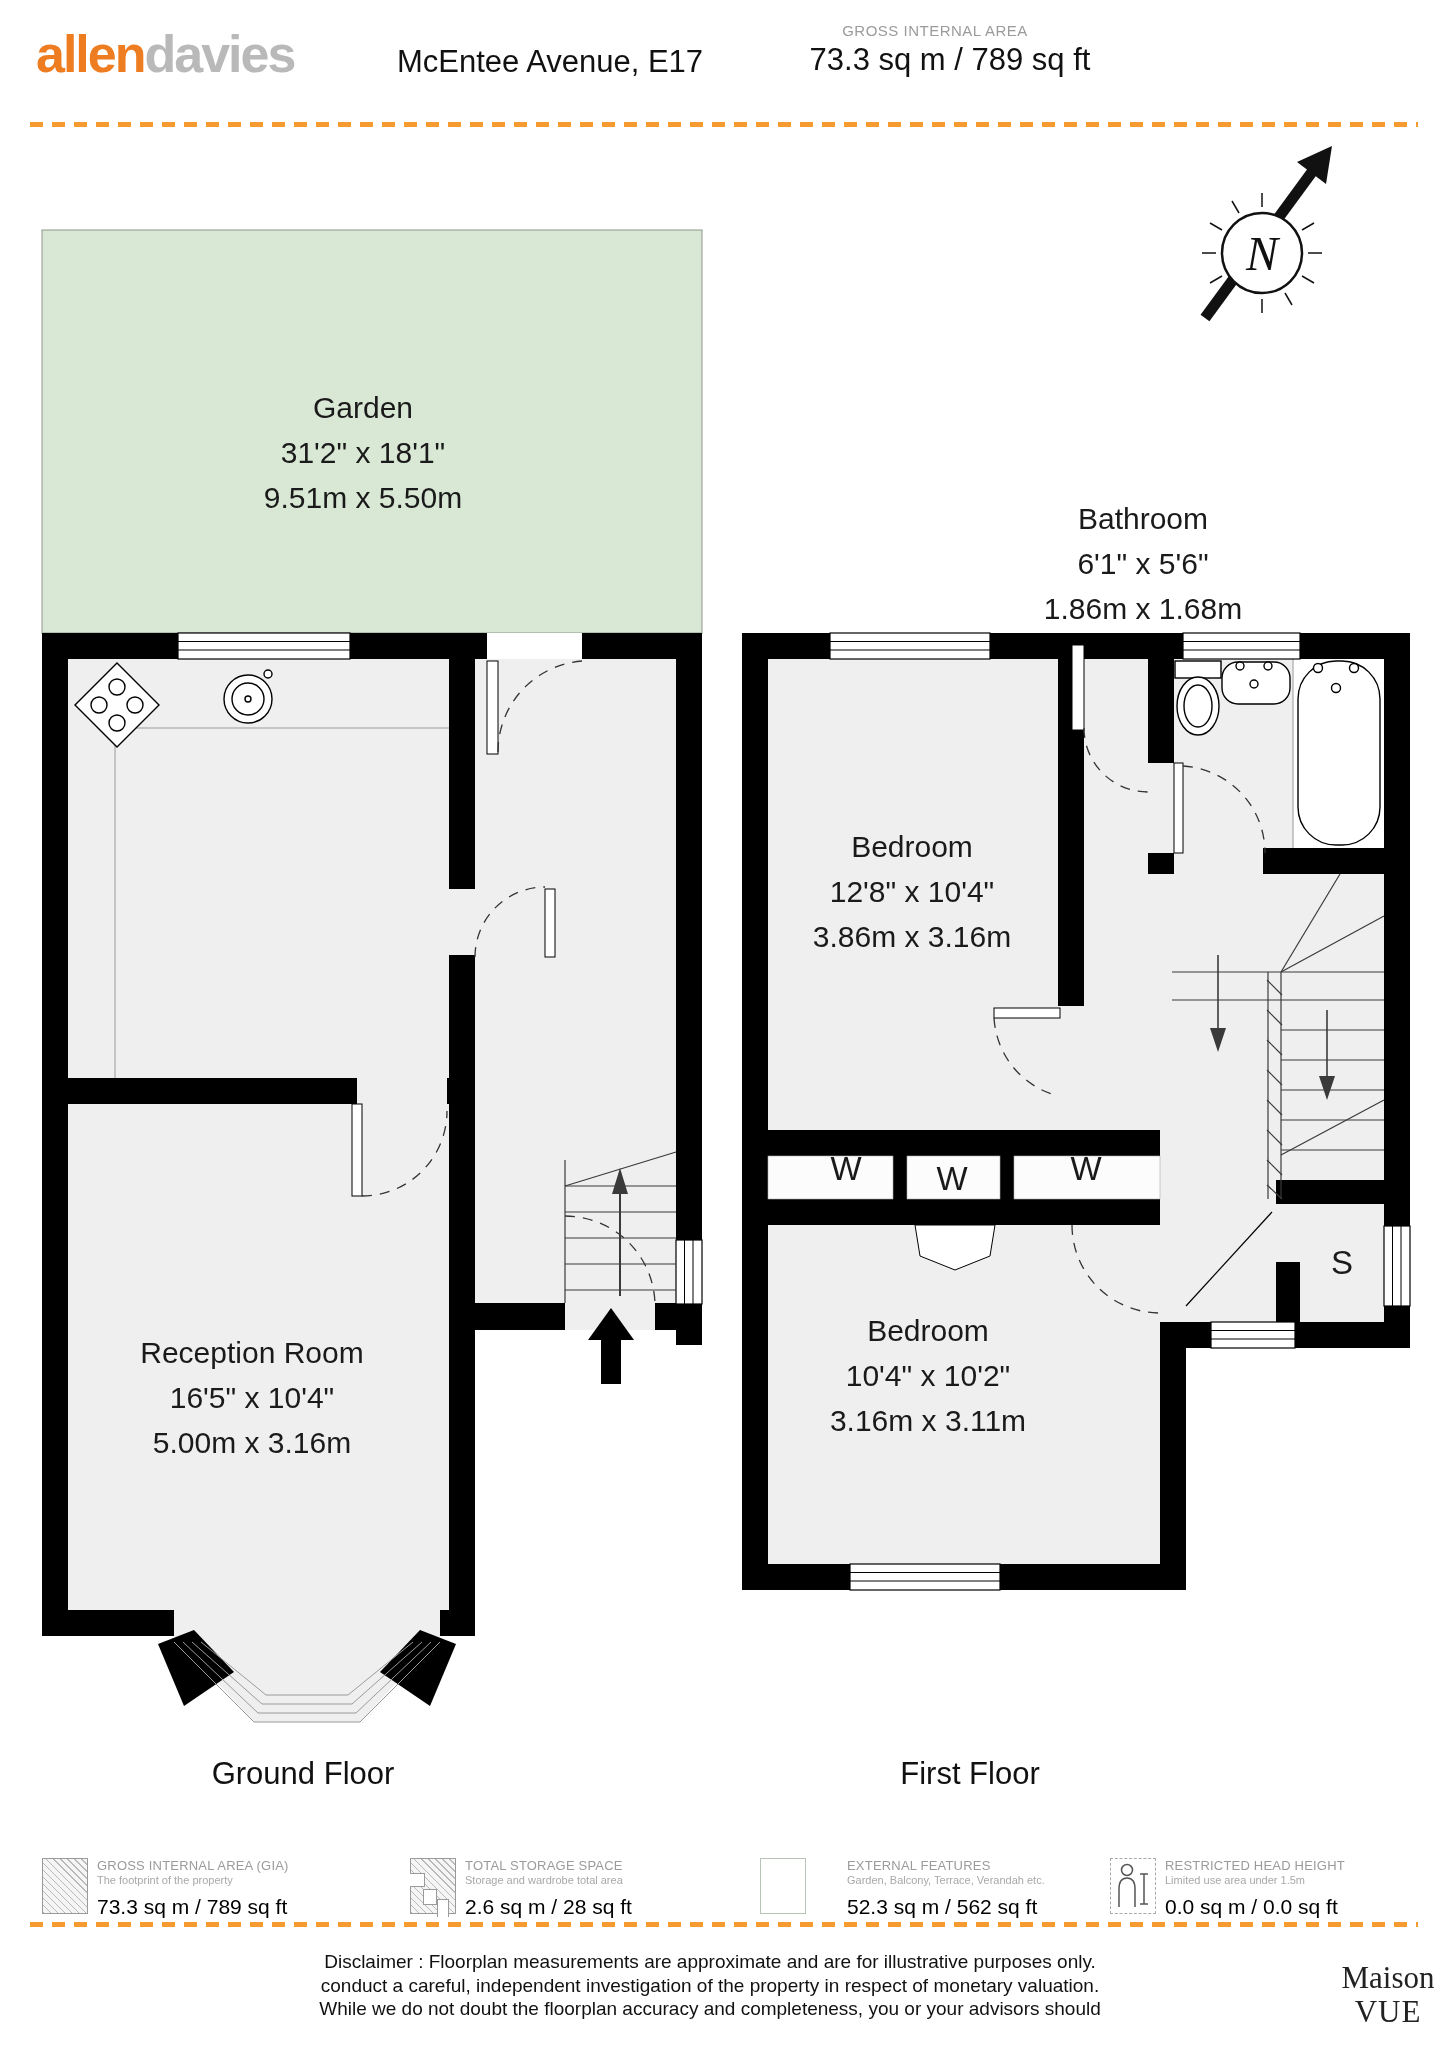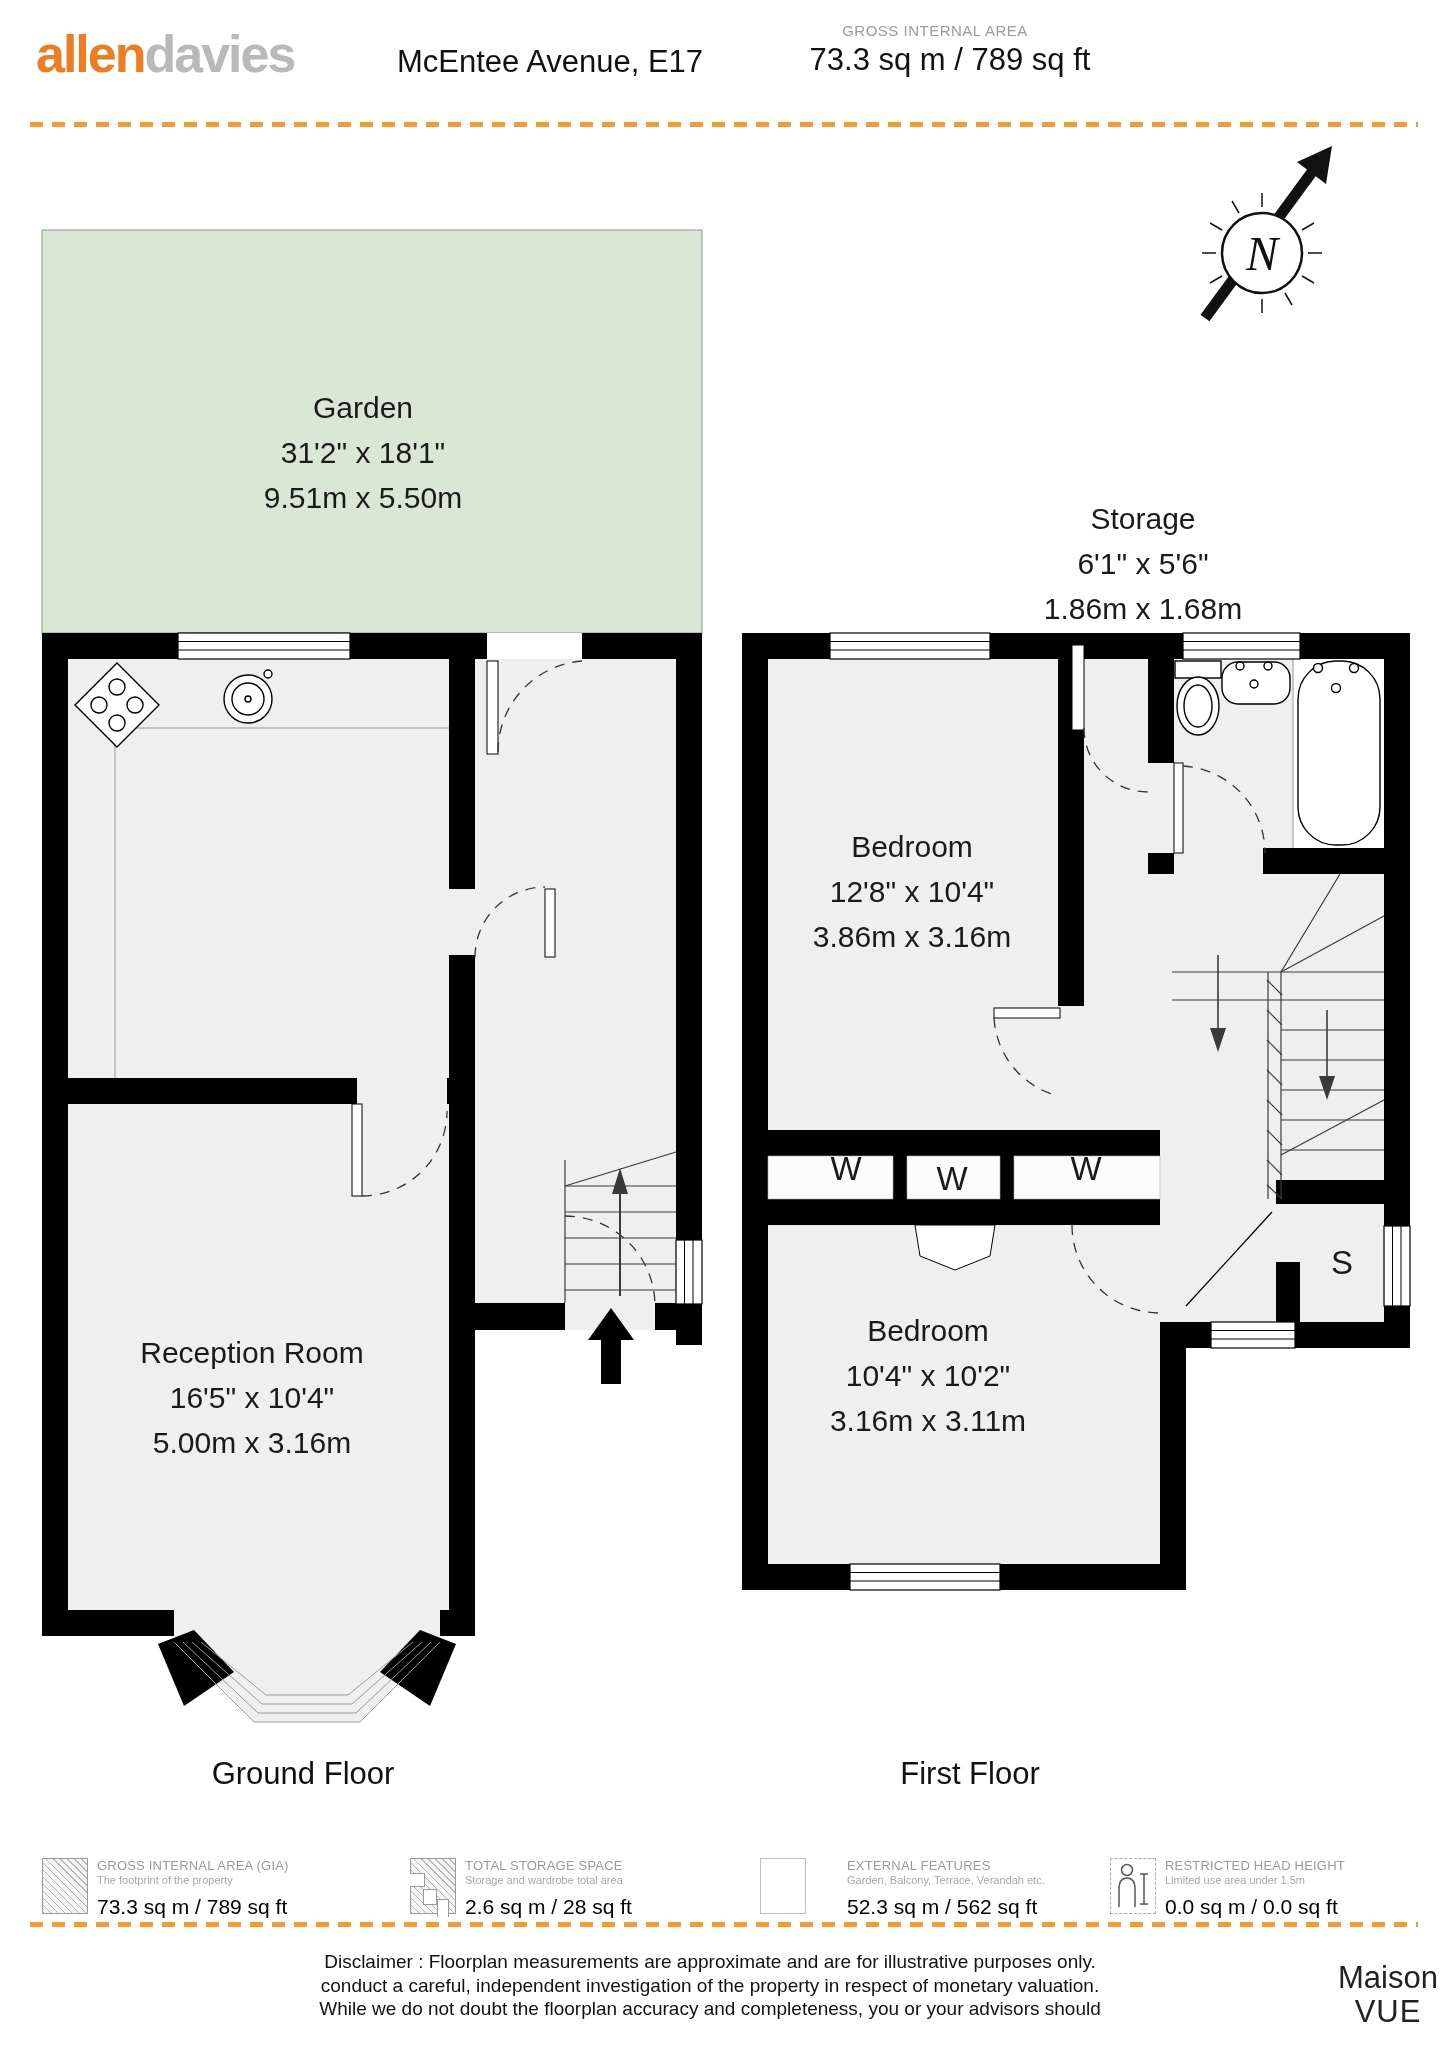--- a/index.html
+++ b/index.html
@@ -46,21 +46,21 @@
   .icon-grid{background:#F3F7F2 repeating-linear-gradient(0deg,#C3D0C2 0 1px,transparent 1px 5px),
              #F3F7F2 repeating-linear-gradient(90deg,#C3D0C2 0 1px,transparent 1px 5px);border:1px solid #b9c4b8;box-sizing:border-box;}
   .icon-person{border:1.5px dashed #aaa;box-sizing:border-box;background:#fff;display:flex;align-items:center;justify-content:center;}
   .legend-text{margin-left:9px;}
   .legend-title{font-size:13px;color:#9B9B9B;letter-spacing:.2px;white-space:nowrap;}
   .legend-sub{font-size:11px;color:#A8A8A8;margin-top:1px;white-space:nowrap;}
   .legend-value{font-size:21px;color:#000;font-weight:500;margin-top:9px;white-space:nowrap;}
   
   .disclaimer{position:absolute;left:710px;top:1950px;transform:translateX(-50%);text-align:center;
      font-size:19px;line-height:23.5px;color:#111;white-space:nowrap;}
-  .brand{position:absolute;left:1388px;transform:translateX(-50%);font-family:Liberation Sans, sans-serif;color:#222;text-align:left;white-space:nowrap;}
+  .brand{position:absolute;left:1388px;transform:translateX(-50%);font-family:Liberation Serif, serif;color:#222;text-align:left;white-space:nowrap;}
   .brand1{top:1960px;font-size:31px;}
   .brand2{top:1994px;font-size:31px;letter-spacing:1px;}
 </style>
 </head>
 <body>
 
 <div class="page">
 
   <div class="logo">
     <span class="p1">allen</span><span class="p2">davies</span>
@@ -312,21 +312,21 @@
     <div>9.51m x 5.50m</div>
   </div>
   <div class="room-label" style="left:252px;top:1330px;">
     <div>Reception Room</div>
     <div>16'5" x 10'4"</div>
     <div>5.00m x 3.16m</div>
   </div>
   <div class="floor-caption" style="left:303px;top:1756px;">Ground Floor</div>
 
   <div class="room-label" style="left:1143px;top:496px;">
-    <div>Storage</div>
+    <div>Bathroom</div>
     <div>6'1" x 5'6"</div>
     <div>1.86m x 1.68m</div>
   </div>
   <div class="room-label" style="left:912px;top:824px;">
     <div>Bedroom</div>
     <div>12'8" x 10'4"</div>
     <div>3.86m x 3.16m</div>
   </div>
   <div class="room-label" style="left:928px;top:1308px;">
     <div>Bedroom</div>

